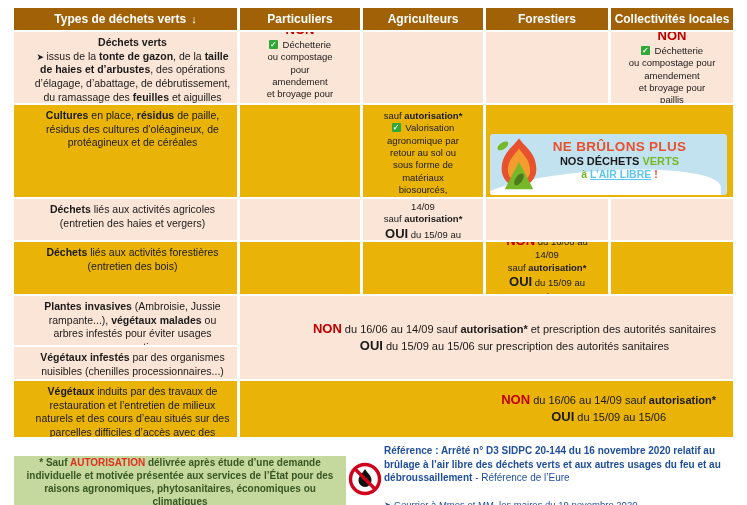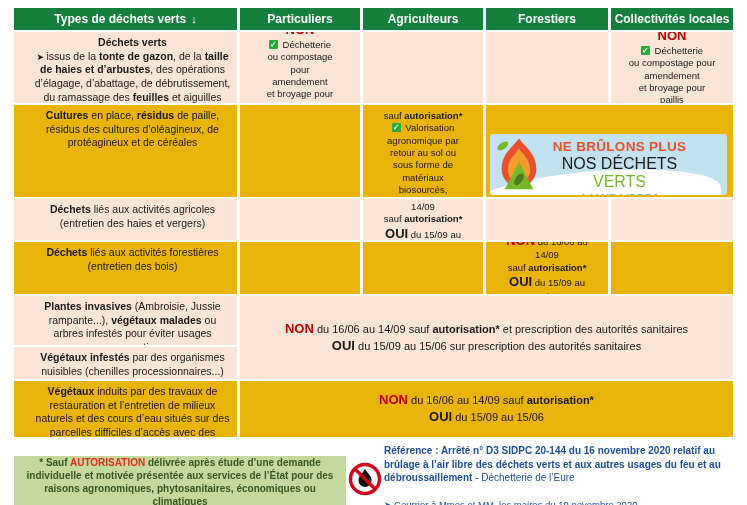--- a/index.html
+++ b/index.html
@@ -4,21 +4,21 @@
 <style>
   html,body{margin:0;padding:0;background:#fff;}
   .page{position:relative;width:747px;height:505px;background:#ffffff;overflow:hidden;
         font-family:"Liberation Sans",sans-serif;color:#1a1a1a;}
 
   
   .table{position:absolute;left:14px;top:8px;width:719px;display:grid;
          grid-template-columns:223px 120px 120px 122px 122px;
          grid-template-rows:22px 71px 92px 41px 52px 49px 32px 56px;
          column-gap:3px;row-gap:2px;}
-  .th{background:#15803d;color:#ffffff;font-weight:bold;font-size:12px;
+  .th{background:#a16207;color:#ffffff;font-weight:bold;font-size:12px;
       display:flex;align-items:center;justify-content:center;}
   .down-arrow{margin-left:5px;font-size:11px;}
   .cell{overflow:hidden;}
   .peach{background:#FBE5D6;}
   .greenrow{background:#eab308;}
   .label{font-size:10.5px;line-height:1.3;padding:4px 6px 2px 20px;text-align:center;}
   .val{display:flex;align-items:center;justify-content:center;text-align:center;
        font-size:9.5px;line-height:1.3;padding:2px 17px;}
   .rich{white-space:pre-line;}
   .seg-b{font-weight:bold;}
@@ -29,35 +29,35 @@
             font-size:8px;line-height:9px;text-align:center;font-weight:bold;
             border-radius:1px;margin-right:2px;vertical-align:1px;}
   .span-cell{font-size:11px;}
   .span-cell .seg-non,.span-cell .seg-oui{font-size:13px;}
 
   
   .gc1{grid-column:1}.gc2{grid-column:2}.gc3{grid-column:3}.gc4{grid-column:4}.gc5{grid-column:5}
   .gr1{grid-row:1}.gr2{grid-row:2}.gr3{grid-row:3}.gr4{grid-row:4}
   .gr5{grid-row:5}.gr6{grid-row:6}.gr7{grid-row:7}.gr8{grid-row:8}
   .span-forest{grid-column:4/6;}
-  .span-right{grid-column:2/6;}
+  .span-right{grid-column:2/6;justify-content:flex-end;}
   .span-2rows{grid-row:6/8;}
 
   
   .banner-cell{position:relative;}
   .banner{position:absolute;right:6px;bottom:2px;width:237px;height:61px;
           background:#C3E2F0;border-radius:3px;overflow:hidden;}
   .banner .swoosh{position:absolute;left:-14px;width:245px;height:48px;bottom:-24px;
           background:#ffffff;border-radius:50% 50% 0 0;transform:rotate(-4deg);}
   .banner-text{position:absolute;left:52px;top:5px;width:155px;text-align:center;z-index:2;}
   .banner-line1{font-size:13.5px;font-weight:bold;color:#E8512E;letter-spacing:.3px;}
-  .banner-line2{font-size:16px;font-weight:normal;color:#1a1a1a;margin-top:1px;}
+  .banner-line2{font-size:11px;font-weight:bold;color:#1a1a1a;margin-top:1px;}
   .banner-line3{font-size:10.5px;font-weight:bold;margin-top:1px;}
   .txt-green{color:#76B82A;}
-  .txt-lblue{color:#5BC6EE;}
+  .txt-lblue{color:#5BC6EE;text-decoration:underline;}
   .txt-red{color:#E8512E;}
   .flame-svg{position:absolute;left:4px;top:2px;z-index:2;}
 
   
   .note-box{position:absolute;left:14px;top:456px;width:332px;height:51px;
             background:#C5D89E;display:flex;align-items:center;justify-content:center;
             text-align:center;font-size:10px;font-weight:bold;color:#375623;
             line-height:1.3;padding:2px 10px;box-sizing:border-box;}
   .seg-auth{color:#E0301E;font-weight:bold;}
   .no-burn{position:absolute;left:348px;top:462px;}
@@ -166,17 +166,17 @@
       <span class="rich"><span>* Sauf </span><span class="seg-auth">AUTORISATION</span><span> délivrée après étude d’une demande individuelle et motivée présentée aux services de l’État pour des raisons agronomiques, phytosanitaires, économiques ou climatiques</span></span>
     </div>
 
   <svg class="no-burn" width="34" height="34" viewBox="0 0 34 34">
     <circle cx="17" cy="17" r="14.5" fill="#ffffff" stroke="#D0021B" stroke-width="3.4"></circle>
     <path d="M17 7 c-3 5 -6.5 6.5 -6.5 11.5 a6.5 6.5 0 0 0 13 0 c0 -5 -3.5 -6.5 -6.5 -11.5 z" fill="#111111"></path>
     <line x1="7" y1="7" x2="27" y2="27" stroke="#D0021B" stroke-width="3.4"></line>
   </svg>
 
   <div class="reference">
-    <div><span class="rich"><span class="seg-b">Référence : Arrêté n° D3 SIDPC 20-144 du 16 novembre 2020 relatif au brûlage à l’air libre des déchets verts et aux autres usages du feu et au débroussaillement</span><span> - Déchetterie de l’Eure</span></span></div>
+    <div><span class="rich"><span class="seg-b">Référence : Arrêté n° D3 SIDPC 20-144 du 16 novembre 2020 relatif au brûlage à l’air libre des déchets verts et aux autres usages du feu et au débroussaillement</span><span> - Référence de l’Eure</span></span></div>
     <div class="courrier"><span class="rich"><span class="seg-arrow">➤ </span><span>Courrier à Mmes et MM. les maires du 19 novembre 2020</span></span></div>
   </div>
 
 </div>
 
 </body></html>

